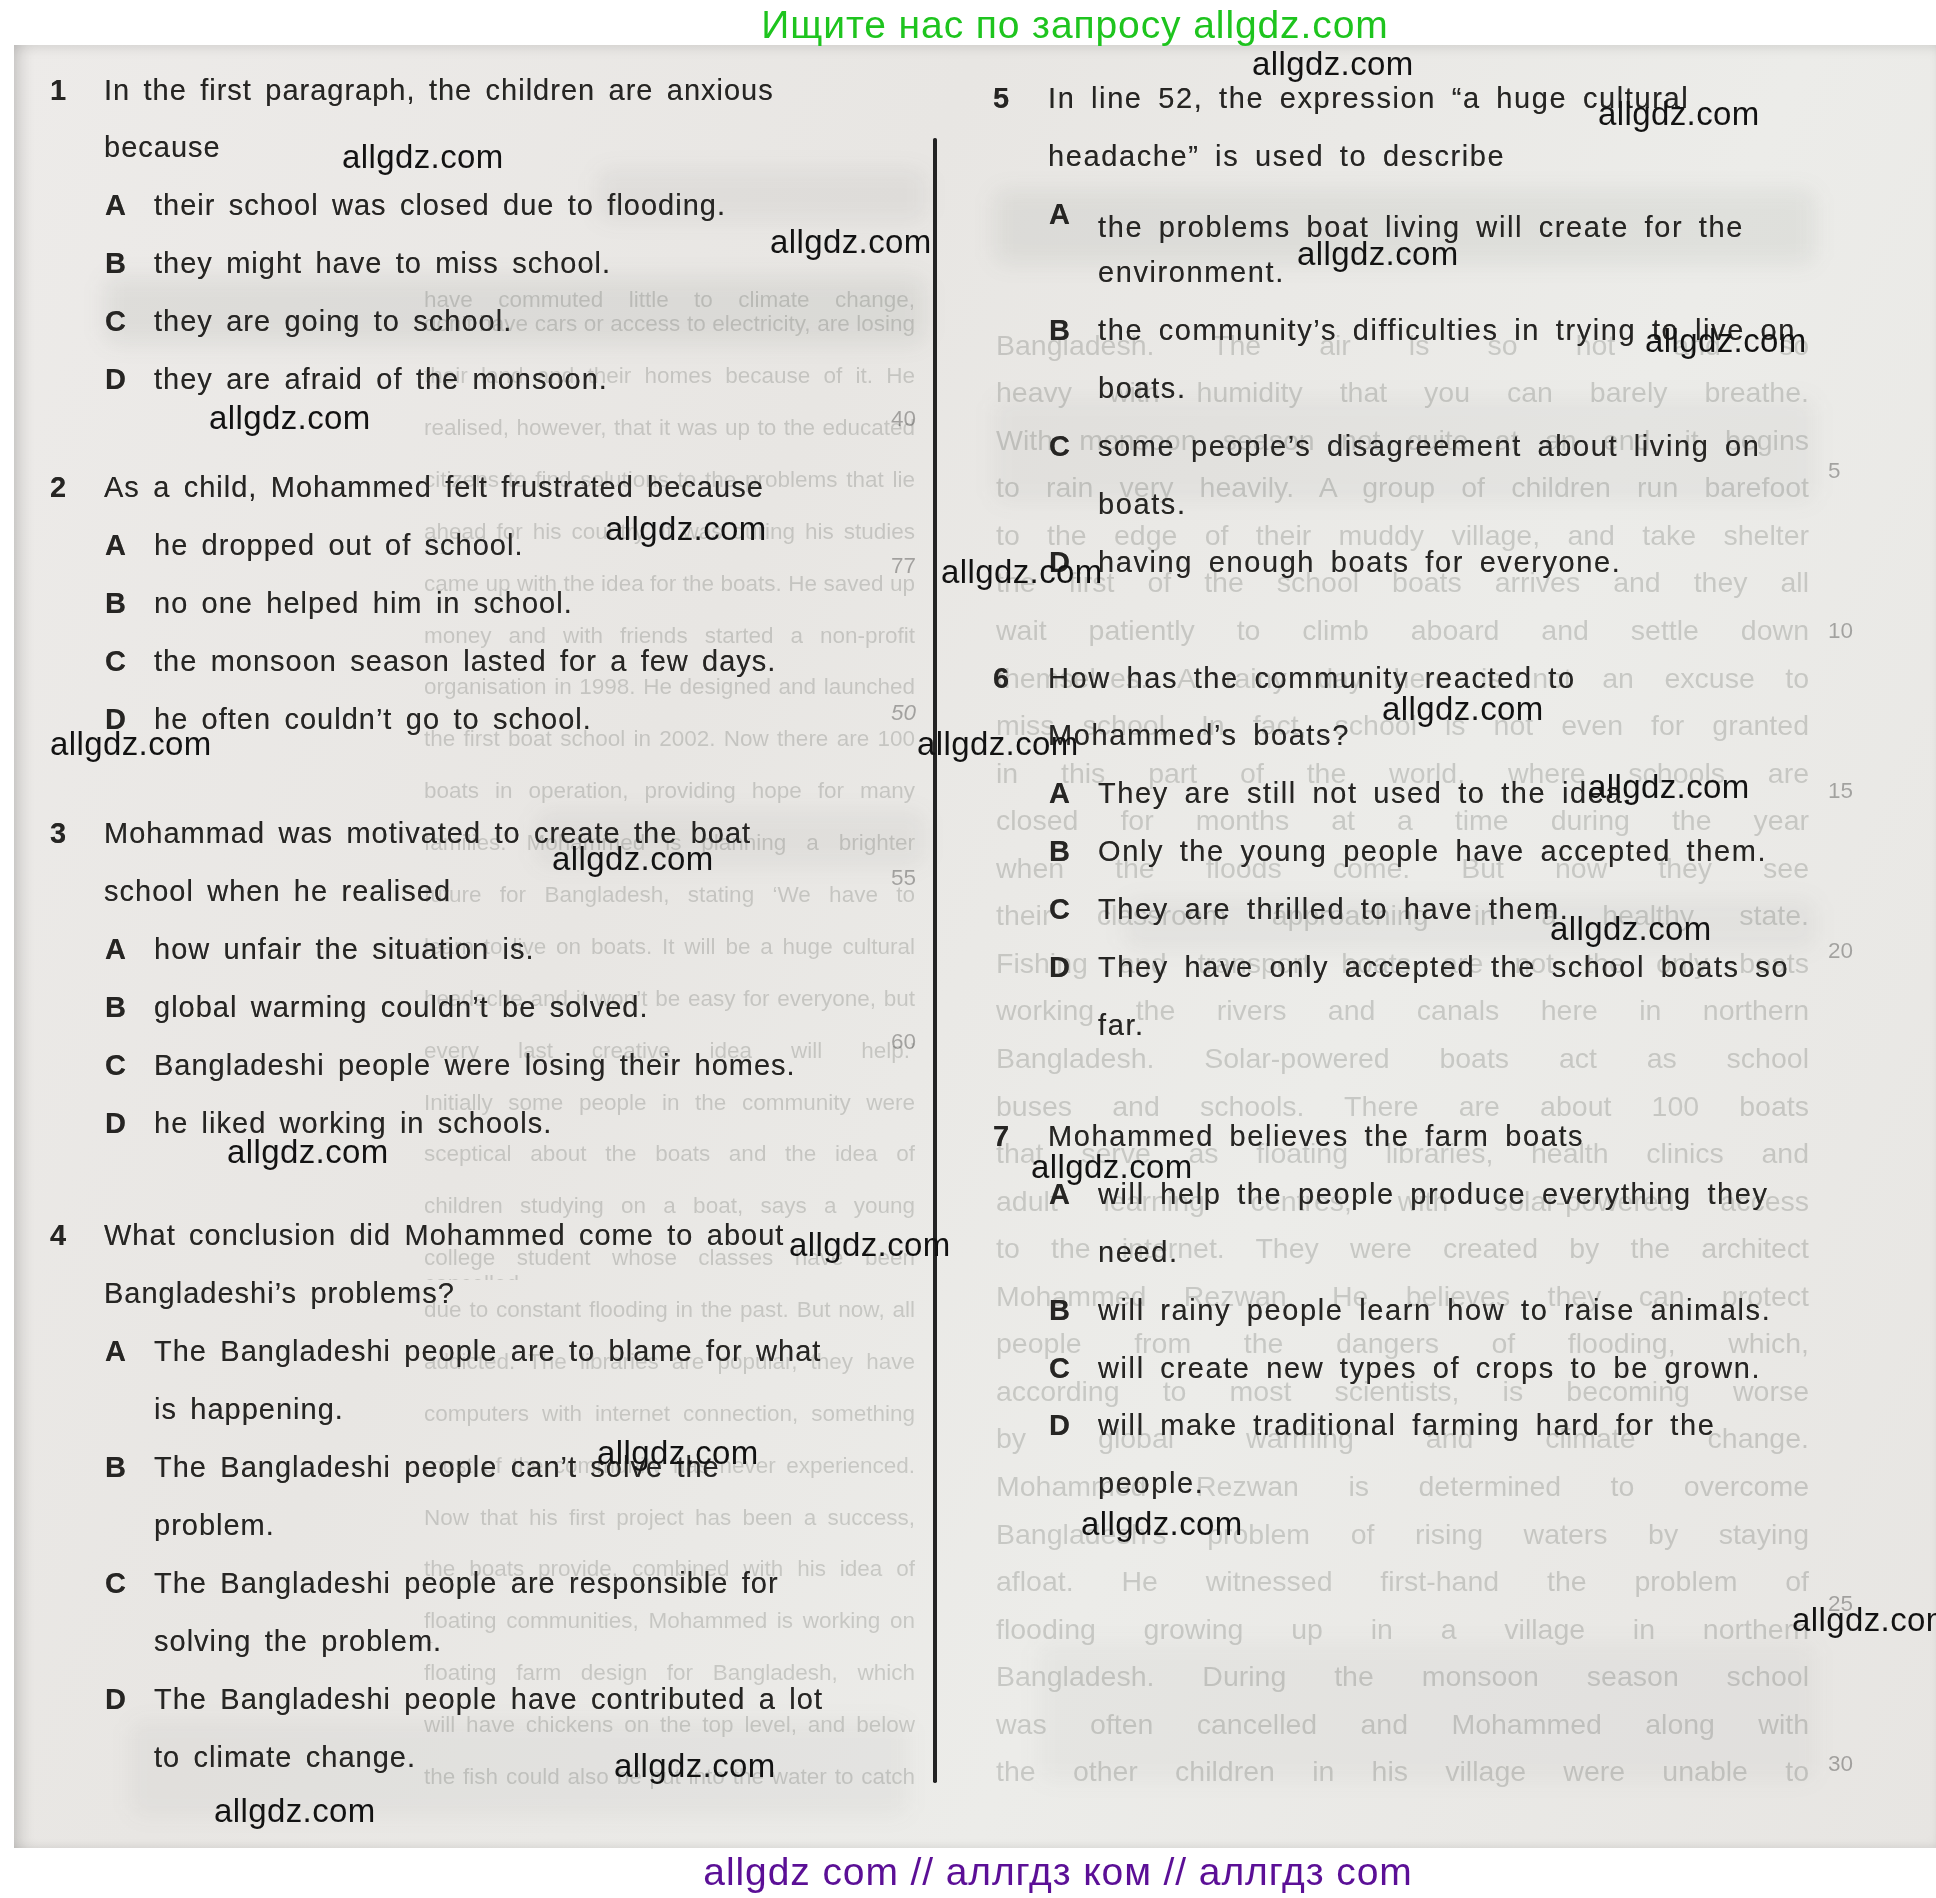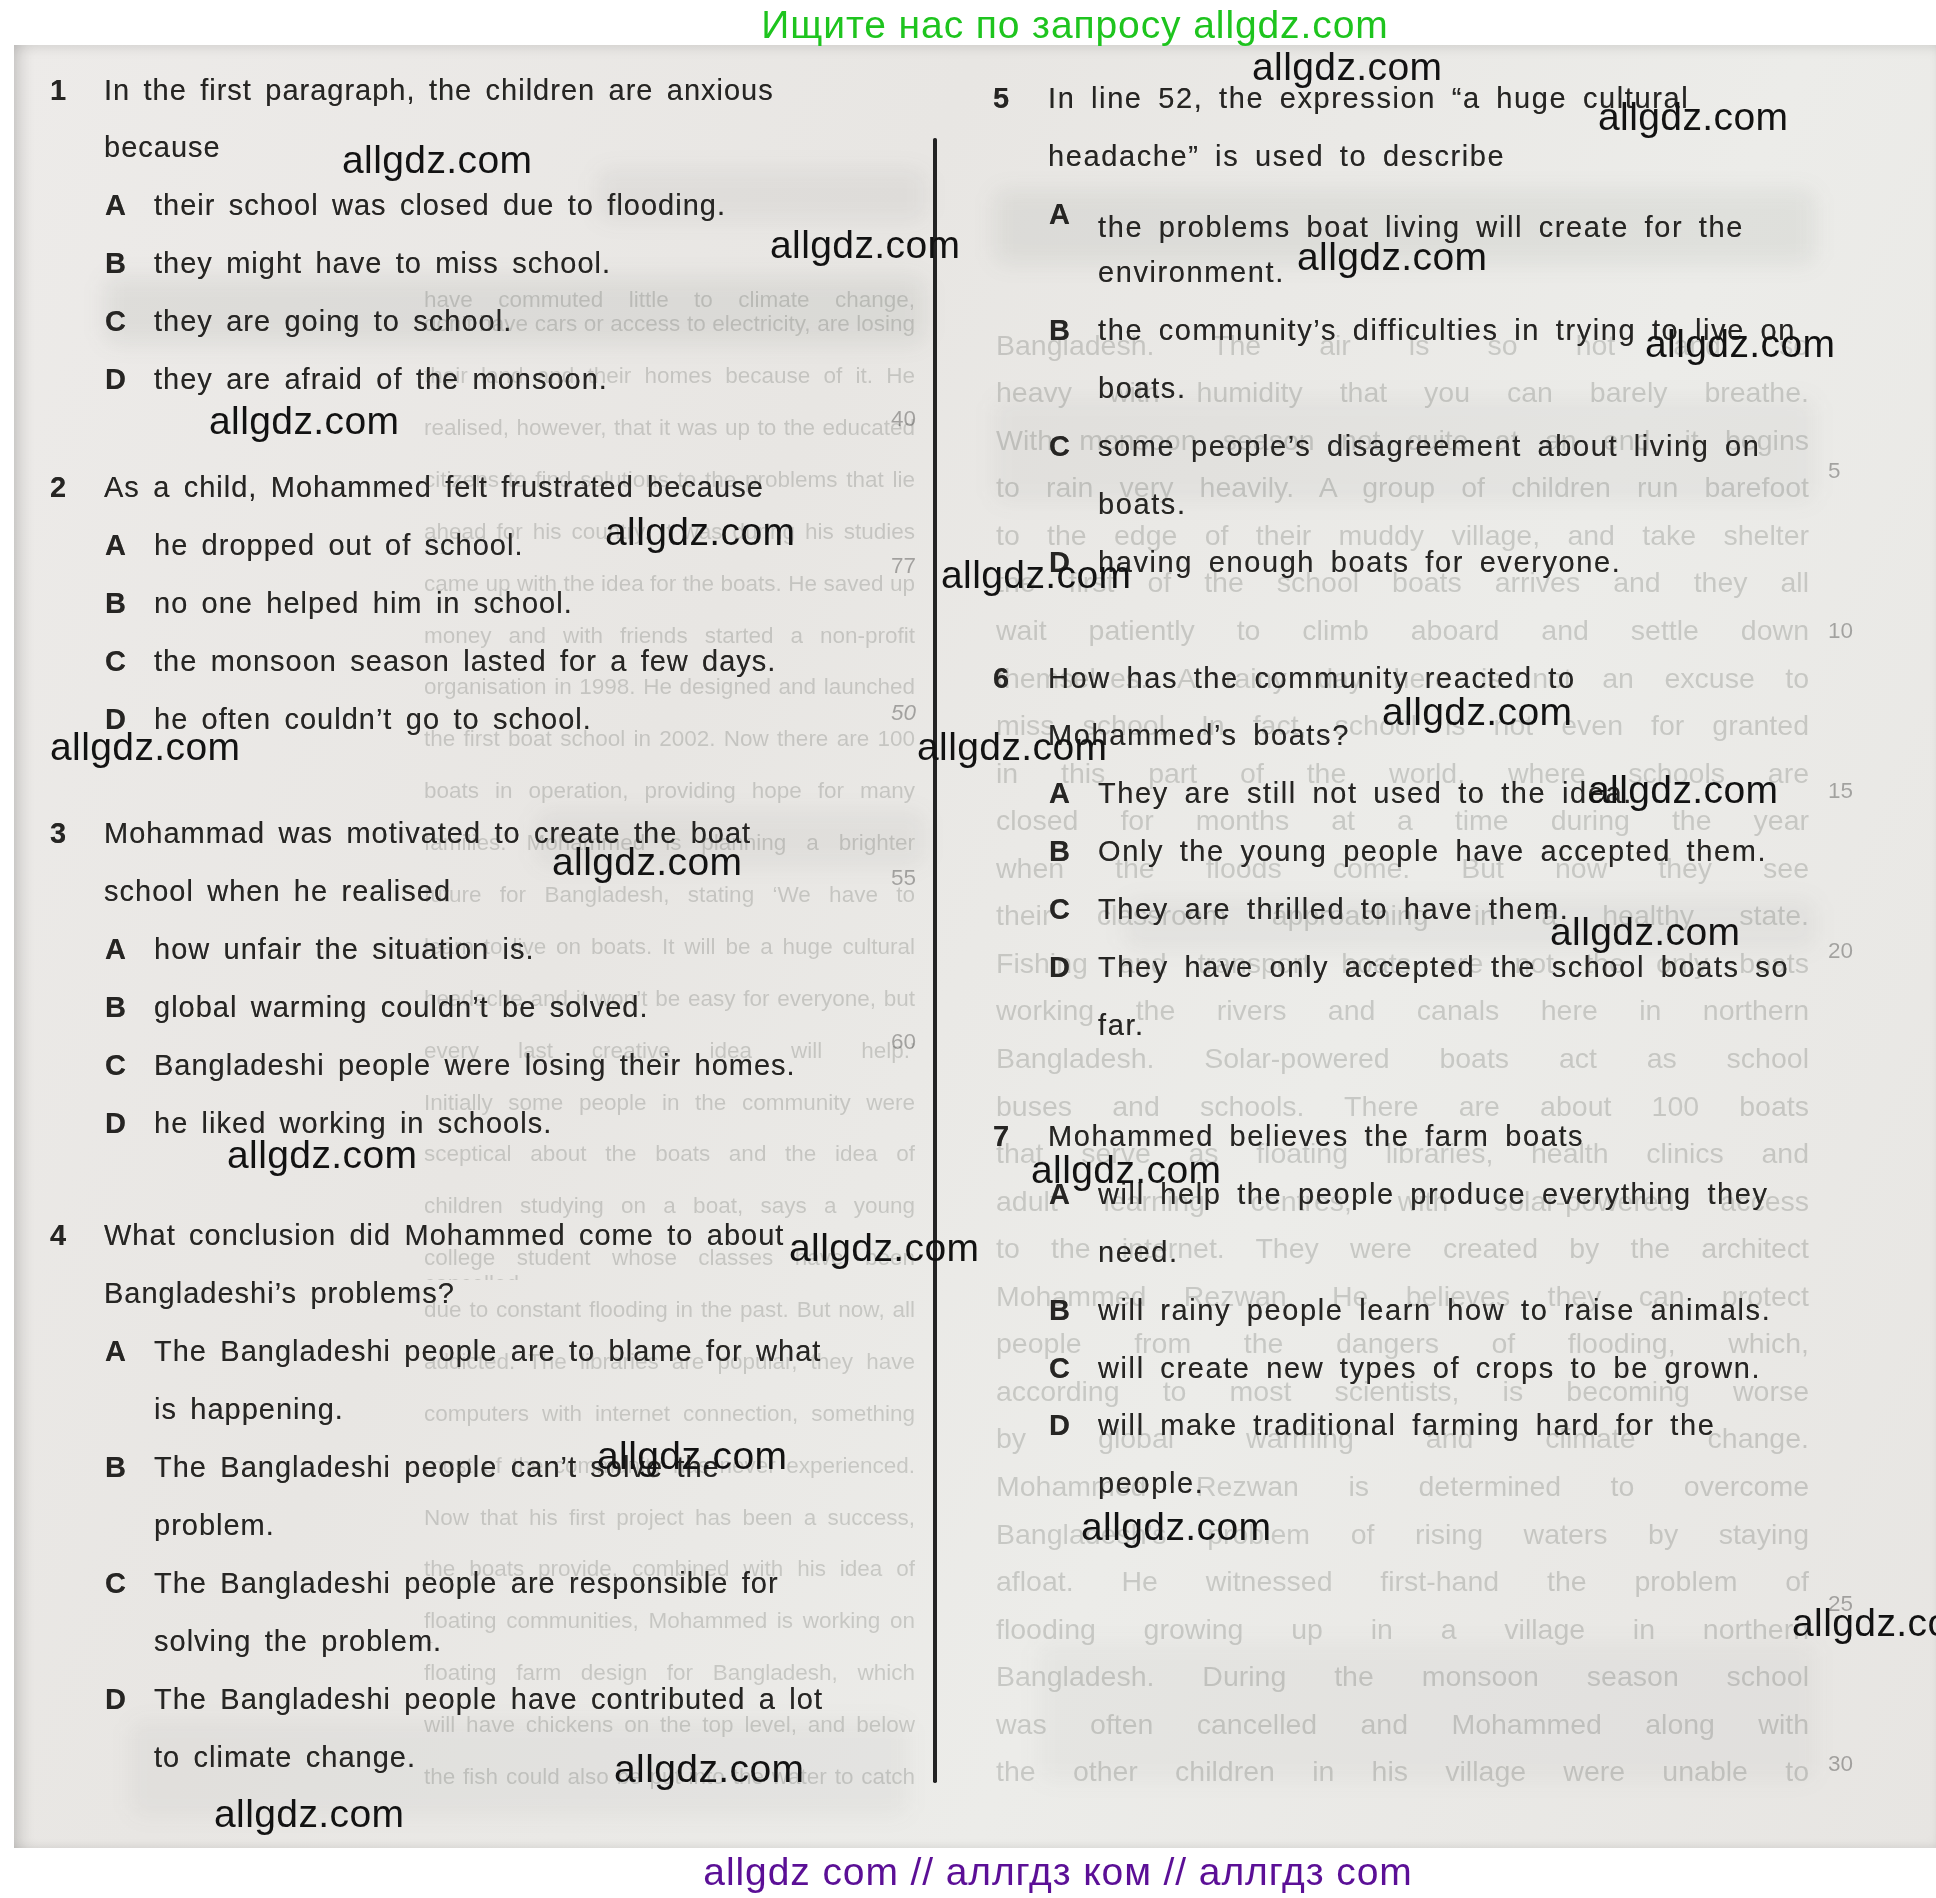--- a/index.html
+++ b/index.html
@@ -15,21 +15,21 @@
   .promo-footer{position:absolute;top:1850px;left:90px;width:100%;text-align:center;
                 font-size:39px;color:var(--purple);letter-spacing:0.9px;white-space:nowrap;}
   .divider{position:absolute;left:933px;top:138px;width:3.5px;height:1645px;
            background:#232323;border-radius:1.7px;}
   .qnum,.qletter{position:absolute;font-weight:700;font-size:29px;color:var(--ink);
                  text-shadow:0 0 0.5px rgba(40,40,38,.55);}
   .qline{position:absolute;white-space:nowrap;font-size:29px;color:var(--ink);
          text-shadow:0 0 0.5px rgba(40,40,38,.55);}
   .col-left .qline{letter-spacing:1px;word-spacing:4.3px;}
   .col-right .qline{letter-spacing:1.6px;word-spacing:6px;}
-  .wm{position:absolute;font-size:39px;color:#121212;white-space:nowrap;letter-spacing:0.4px;}
+  .wm{position:absolute;font-size:33px;color:#121212;white-space:nowrap;letter-spacing:0.4px;}
   .bleed-line{position:absolute;text-align:justify;text-align-last:justify;
               color:#3a3f38;opacity:.20;filter:blur(0.5px);overflow:hidden;height:35px;}
   .bl-left{font-size:22.5px;}
   .bl-right{font-size:28.5px;}
   .bleed-num{position:absolute;font-size:22.5px;color:#000000;opacity:.30;filter:blur(0.3px);}
   .smudge{position:absolute;filter:blur(10.4px);border-radius:12px;}
 </style>
 </head>
 <body>
 

